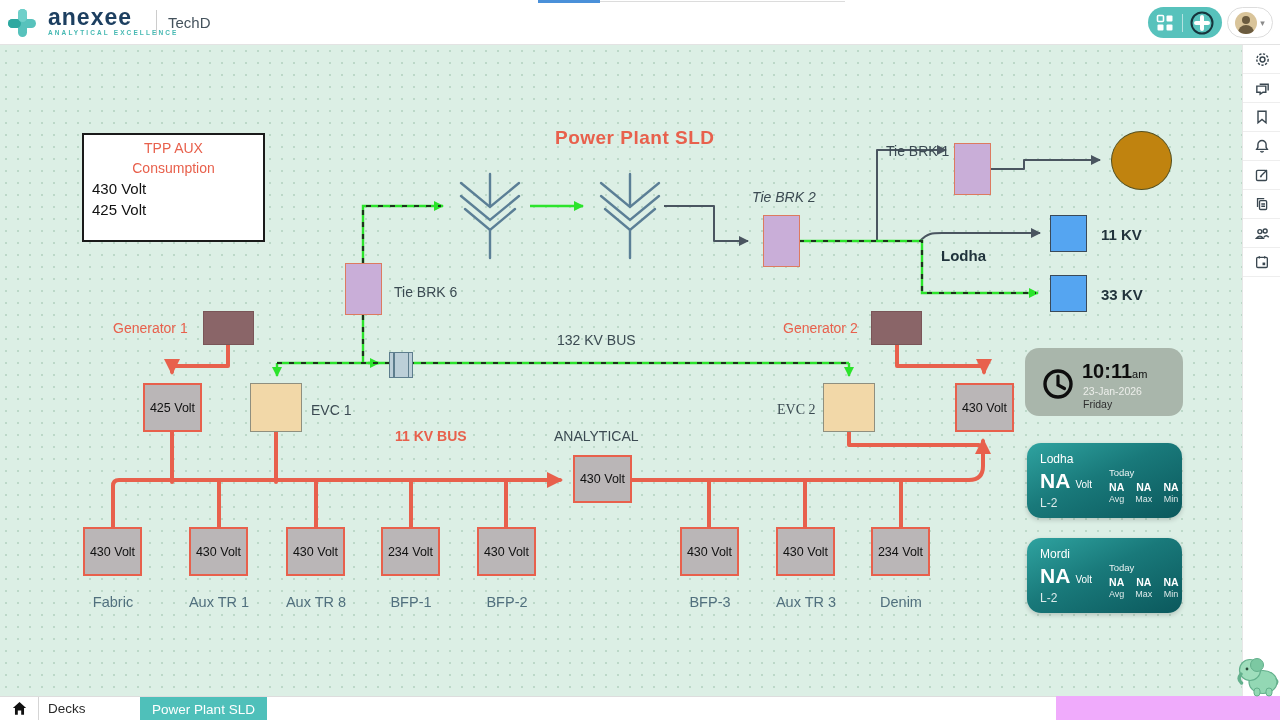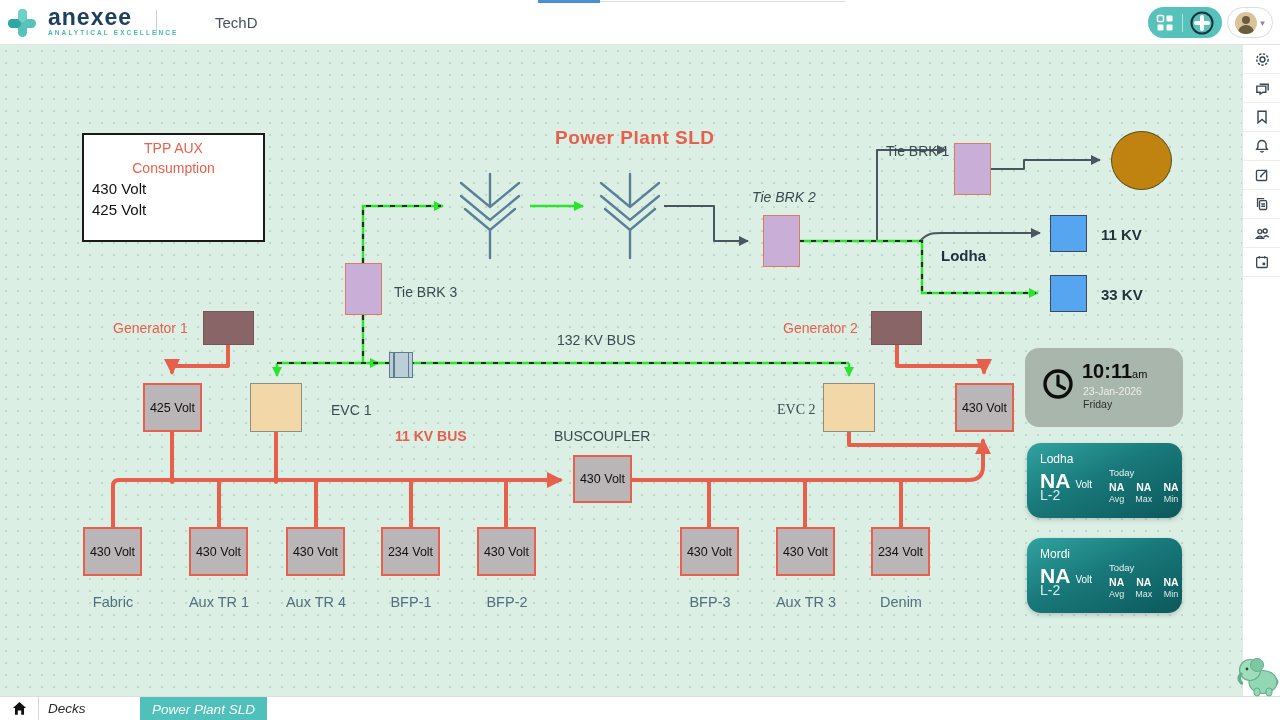--- a/index.html
+++ b/index.html
@@ -6,37 +6,37 @@
   html,body { width:1280px; height:720px; overflow:hidden; font-family:"Liberation Sans", sans-serif; }
   #app { position:relative; width:1280px; height:720px; background:#f0abfc; }
 
   
   .topbar { position:absolute; left:0; top:0; width:1280px; height:45px; background:#fff; border-bottom:1px solid #e3e3e3; z-index:40; }
   .logo-plus { position:absolute; left:6px; top:7px; }
   .wordmark { position:absolute; left:48px; top:5px; }
   .wordmark .brand { font-size:23px; font-weight:700; color:#1d3f60; letter-spacing:1px; line-height:24px; }
   .wordmark .tagline { font-size:6.5px; color:#45b8b2; letter-spacing:2.1px; font-weight:700; }
   .tb-divider { position:absolute; left:156px; top:10px; width:1px; height:25px; background:#ccc; }
-  .workspace { position:absolute; left:168px; top:0; height:45px; line-height:45px; font-size:15px; color:#44525c;margin-left:47px; }
+  .workspace { position:absolute; left:168px; top:0; height:45px; line-height:45px; font-size:15px; color:#44525c; }
   .progress-blue { position:absolute; left:538px; top:0; width:62px; height:3px; background:#4a90d9; }
   .progress-track { position:absolute; left:600px; top:1px; width:245px; height:1px; background:#dcdcdc; }
   .pill-teal { position:absolute; left:1148px; top:7px; width:74px; height:31px; border-radius:16px; background:#57c2bc; display:flex; align-items:center; justify-content:space-evenly; }
   .pill-sep { width:1px; height:18px; background:rgba(255,255,255,.55); }
   .avatar-pill { position:absolute; left:1227px; top:7px; width:46px; height:31px; border-radius:16px; background:#fff; border:1px solid #ddd; display:flex; align-items:center; justify-content:center; gap:3px; }
   .avatar { width:22px; height:22px; border-radius:50%; background:#d9c49a; position:relative; overflow:hidden; }
   .avatar::before { content:""; position:absolute; left:7px; top:4px; width:8px; height:8px; border-radius:50%; background:#6b5b3f; }
   .avatar::after { content:""; position:absolute; left:3px; top:13px; width:16px; height:10px; border-radius:8px 8px 0 0; background:#6b5b3f; }
   .chev { font-size:9px; color:#8a8a8a; }
 
   
   .sidebar { position:absolute; right:0; top:45px; width:38px; height:651px; background:#fff; border-left:1px solid #e7e7e7; z-index:30; }
   .side-cell { width:38px; height:29px; display:flex; align-items:center; justify-content:center; border-bottom:1px solid #eee; cursor:pointer; }
 
   
-  .bottombar { position:absolute; left:0; bottom:0; width:1280px; height:24px; background:#fff; border-top:1px solid #ddd; z-index:40;font-style:italic; }
+  .bottombar { position:absolute; left:0; bottom:0; width:1056px; height:24px; background:#fff; border-top:1px solid #ddd; z-index:40; }
   .home-btn { position:absolute; left:11px; top:3px; }
   .bb-divider { position:absolute; left:38px; top:0; width:1px; height:24px; background:#d5d5d5; }
   .decks { position:absolute; left:48px; top:0; height:24px; line-height:24px; font-size:13.5px; color:#2a2a2a; }
   .tab-active { position:absolute; left:140px; top:0; width:127px; height:24px; background:#4fc0ba; color:#fff; font-size:13.5px; display:flex; align-items:center; justify-content:center; }
 
   
   .canvas { position:absolute; left:0; top:45px; width:1242px; height:651px; background-color:#dcefe5;
             background-image:radial-gradient(#bcd8c8 1.1px, transparent 1.1px); background-size:12px 12px; overflow:hidden; }
   .canvas svg.wires { position:absolute; left:0; top:0; }
 
@@ -58,32 +58,32 @@
   .genbox { position:absolute; width:51px; height:34px; background:#8a6568; border:1px solid #7a5558; }
   .kvbox  { position:absolute; width:37px; height:37px; background:#55a5f1; border:1.5px solid #3a4a5a; }
   .load-circle { position:absolute; left:1111px; top:86px; width:61px; height:59px; border-radius:50%; background:#c0830f; border:1.5px solid #55501f; }
   .breaker { position:absolute; left:389px; top:307px; width:24px; height:26px; background:#bccfd8; border:1.5px solid #5d7d8d; }
   .breaker::before { content:""; position:absolute; left:3px; top:0; bottom:0; width:1.5px; background:#5d7d8d; }
   .breaker::after { content:""; position:absolute; right:3px; top:0; bottom:0; width:1.5px; background:#5d7d8d; }
 
   .feeder-label { position:absolute; width:100px; text-align:center; font-size:14.5px; font-weight:500; color:#51707e; }
 
   
-  .clock { position:absolute; left:1025px; top:303px; width:158px; height:79px; background:#a9b6ab; border-radius:14px; }
+  .clock { position:absolute; left:1025px; top:303px; width:158px; height:68px; background:#a9b6ab; border-radius:14px; }
   .clock .time { position:absolute; left:57px; top:12px; font-size:20px; font-weight:700; color:#0e0e0e; }
   .clock .mer { font-size:11px; font-weight:400; }
   .clock .date { position:absolute; left:58px; top:37px; font-size:10.5px; color:#eceeea; }
   .clock .day { position:absolute; left:58px; top:50px; font-size:10.5px; color:#2e2e2e; }
 
   .meter { position:absolute; width:155px; height:75px; border-radius:14px; color:#fff;
            background:linear-gradient(155deg,#2fa3a0 0%,#19797a 45%,#0b585c 100%); box-shadow:0 2px 5px rgba(0,0,0,.18); }
   .meter .name { position:absolute; left:13px; top:9px; font-size:12px; }
   .meter .val { position:absolute; left:13px; top:26px; font-size:21px; font-weight:700; }
   .meter .unit { font-size:10px; font-weight:400; }
-  .meter .tag { position:absolute; left:13px; top:44px; font-size:14px; opacity:.85;text-align:right; }
+  .meter .tag { position:absolute; left:13px; top:53px; font-size:12px; opacity:.85;text-align:right; }
   .meter .period { position:absolute; left:82px; top:24px; font-size:9.5px; opacity:.9; }
   .meter .stats { position:absolute; left:82px; top:38px; display:flex; gap:11px; text-align:center; }
   .meter .stats .v { font-size:10.5px; font-weight:600; line-height:13px; }
   .meter .stats .k { font-size:9px; opacity:.85; }
 
   .mascot { position:absolute; left:1236px; top:648px; z-index:50; }
 </style>
 </head>
 <body>
 
@@ -231,37 +231,37 @@
     <div class="vbox" style="left:189px; top:482px;">430 Volt</div>
     <div class="vbox" style="left:286px; top:482px;">430 Volt</div>
     <div class="vbox" style="left:381px; top:482px;">234 Volt</div>
     <div class="vbox" style="left:477px; top:482px;">430 Volt</div>
     <div class="vbox" style="left:680px; top:482px;">430 Volt</div>
     <div class="vbox" style="left:776px; top:482px;">430 Volt</div>
     <div class="vbox" style="left:871px; top:482px;">234 Volt</div>
 
     <div class="feeder-label" style="left:63px;  top:549px;">Fabric</div>
     <div class="feeder-label" style="left:169px; top:549px;">Aux TR 1</div>
-    <div class="feeder-label" style="left:266px; top:549px;">Aux TR 4</div>
+    <div class="feeder-label" style="left:266px; top:549px;">Aux TR 8</div>
     <div class="feeder-label" style="left:361px; top:549px;">BFP-1</div>
     <div class="feeder-label" style="left:457px; top:549px;">BFP-2</div>
     <div class="feeder-label" style="left:660px; top:549px;">BFP-3</div>
     <div class="feeder-label" style="left:756px; top:549px;">Aux TR 3</div>
     <div class="feeder-label" style="left:851px; top:549px;">Denim</div>
 
     <div class="lbl" style="left:886px; top:98px;">Tie BRK 1</div>
     <div class="lbl" style="left:752px; top:144px;font-style:italic;">Tie BRK 2</div>
-    <div class="lbl" style="left:394px; top:239px;">Tie BRK 3</div>
+    <div class="lbl" style="left:394px; top:239px;">Tie BRK 6</div>
     <div class="lbl orange" style="left:113px; top:275px;">Generator 1</div>
     <div class="lbl orange" style="left:783px; top:275px;">Generator 2</div>
-    <div class="lbl" style="left:311px; top:357px;margin-left:20px;">EVC 1</div>
+    <div class="lbl" style="left:311px; top:357px;">EVC 1</div>
     <div class="lbl" style="left:777px; top:357px;font-family:Liberation Serif, serif;">EVC 2</div>
     <div class="lbl" style="left:557px; top:287px;">132 KV BUS</div>
     <div class="lbl orange" style="left:395px; top:383px; font-weight:600;">11 KV BUS</div>
-    <div class="lbl" style="left:554px; top:383px; font-weight:500;">BUSCOUPLER</div>
+    <div class="lbl" style="left:554px; top:383px; font-weight:500;">ANALYTICAL</div>
     <div class="lbl semibold" style="left:941px; top:202px;">Lodha</div>
     <div class="lbl bold" style="left:1101px; top:181px;">11 KV</div>
     <div class="lbl bold" style="left:1101px; top:241px;">33 KV</div>
 
     <div class="clock">
       <svg style="position:absolute;left:16px;top:19px;" width="34" height="34" viewBox="0 0 34 34">
         <circle cx="17" cy="17" r="13" fill="none" stroke="#0e0e0e" stroke-width="3.4"></circle>
         <path d="M17,9 L17,18 L23.5,21.5" fill="none" stroke="#0e0e0e" stroke-width="3.2" stroke-linecap="round"></path>
       </svg>
       <div class="time"><span>10:11</span><span class="mer">am</span></div>

